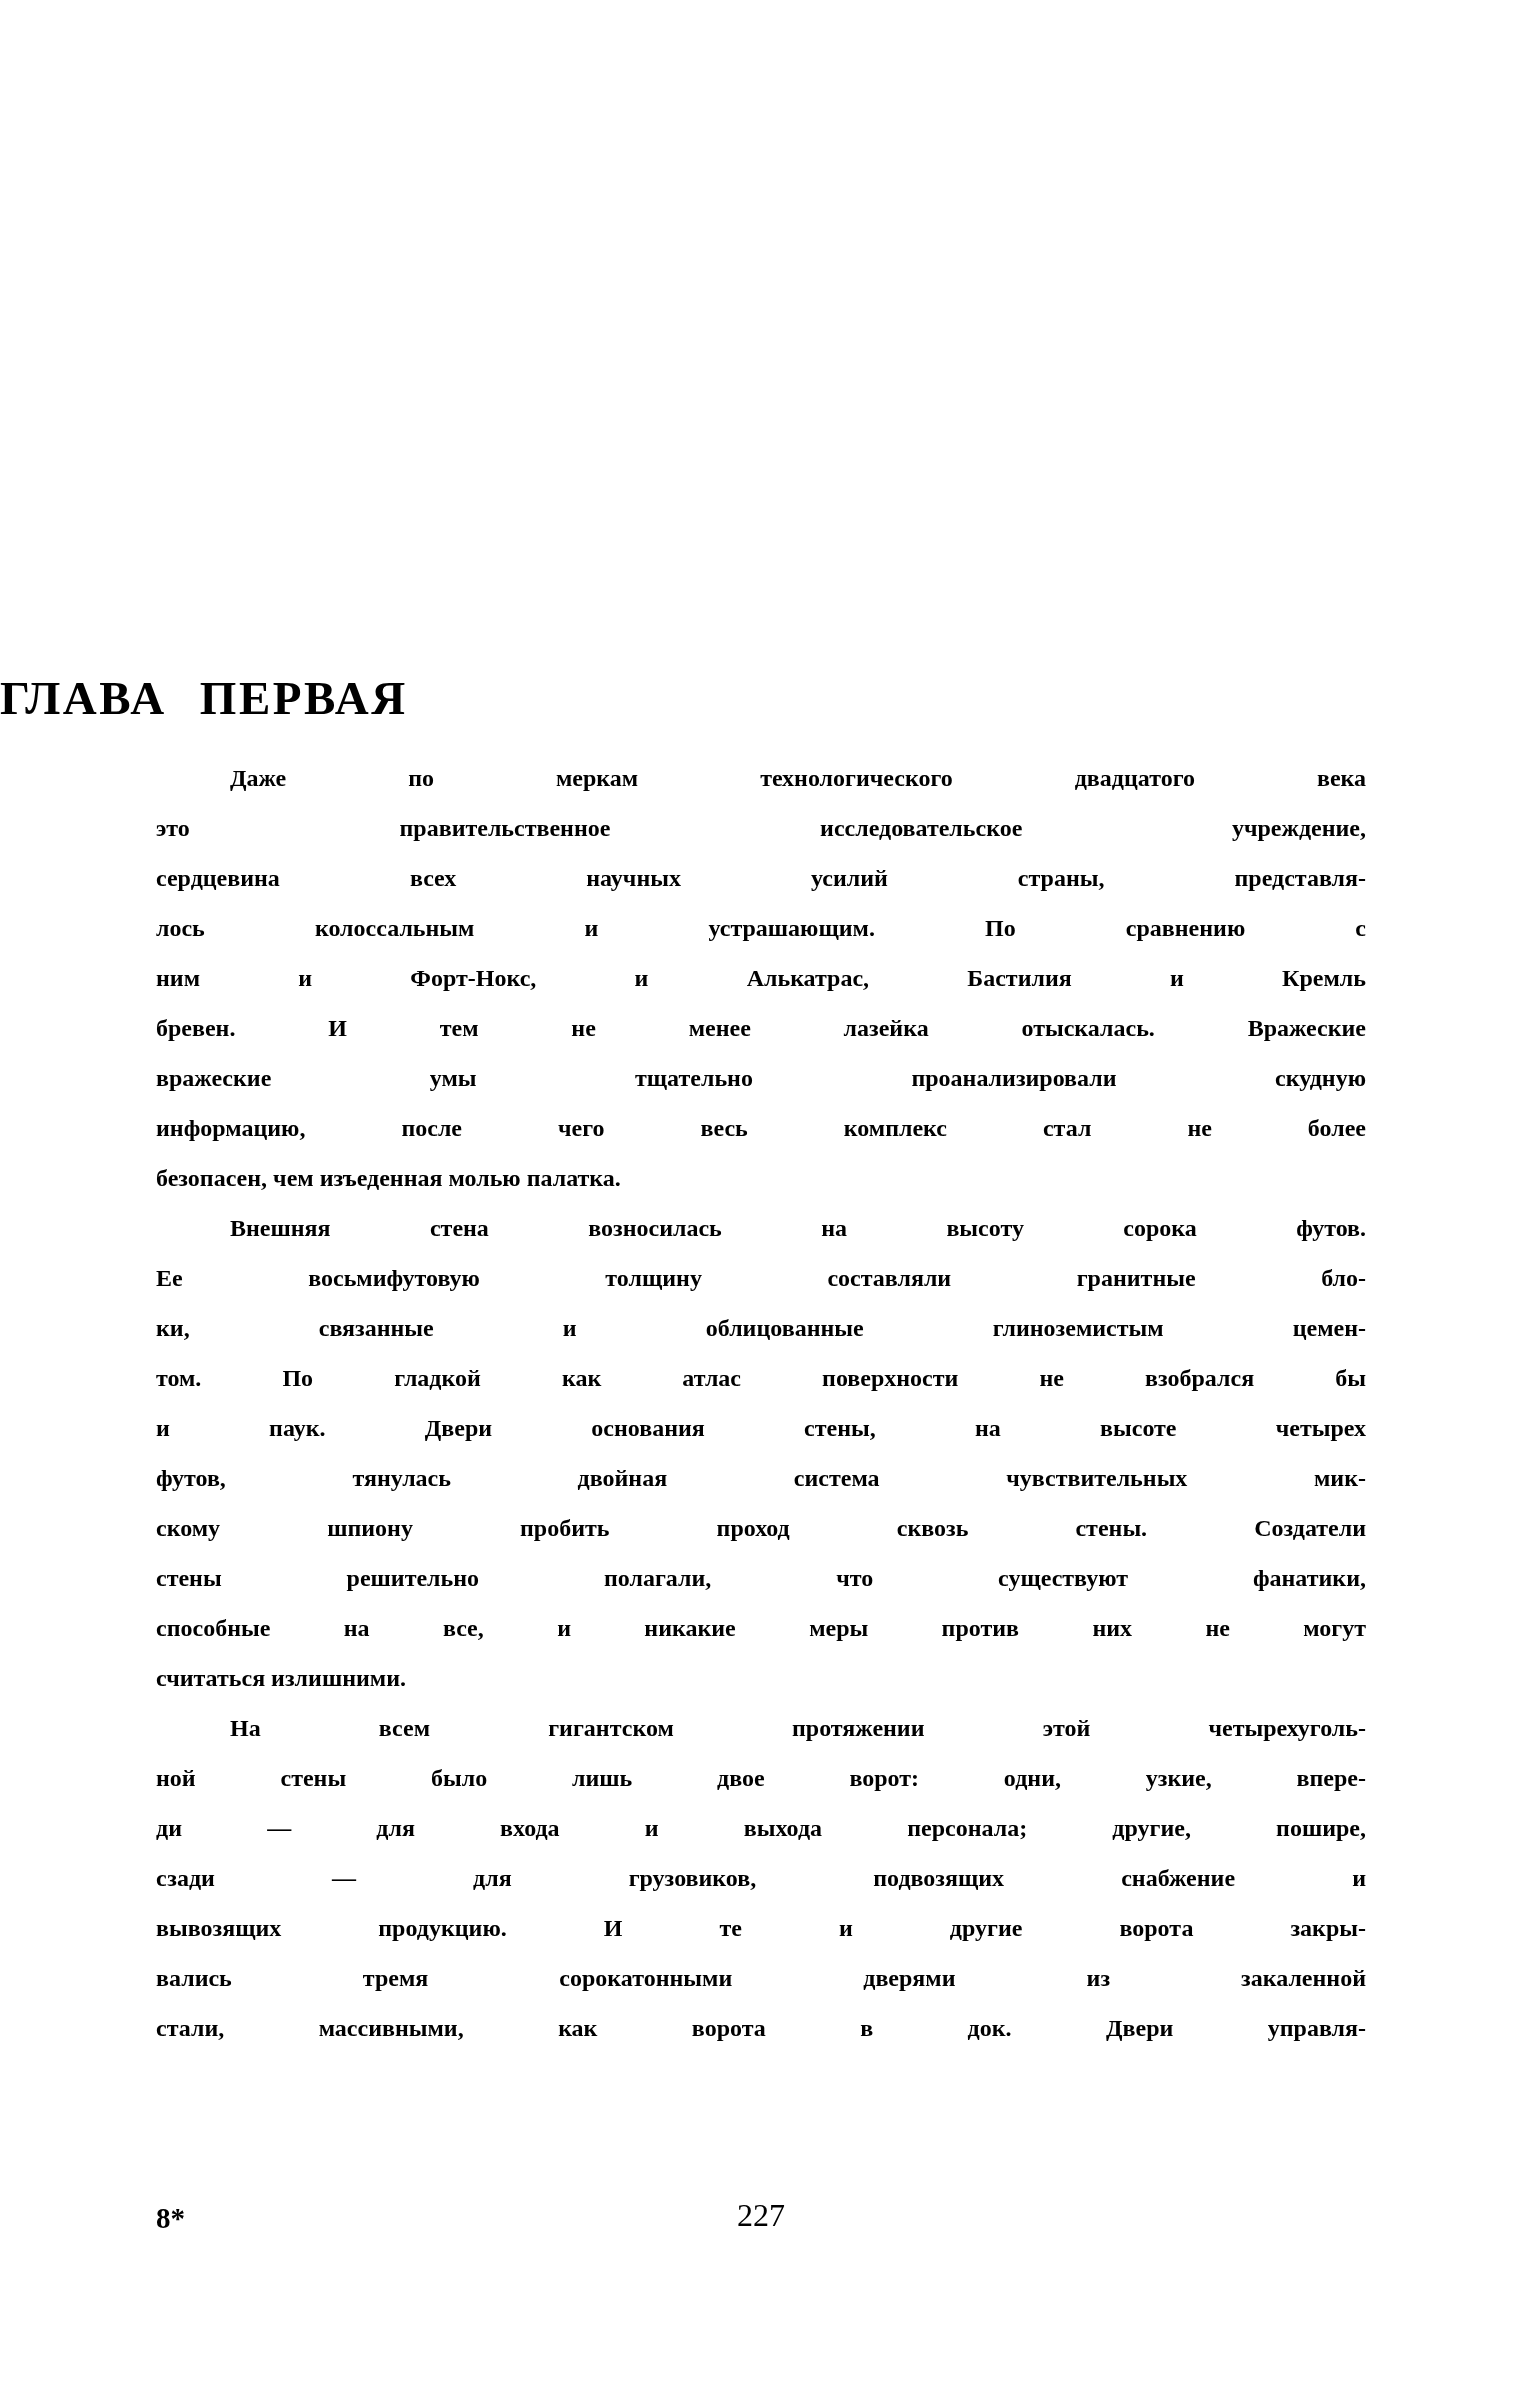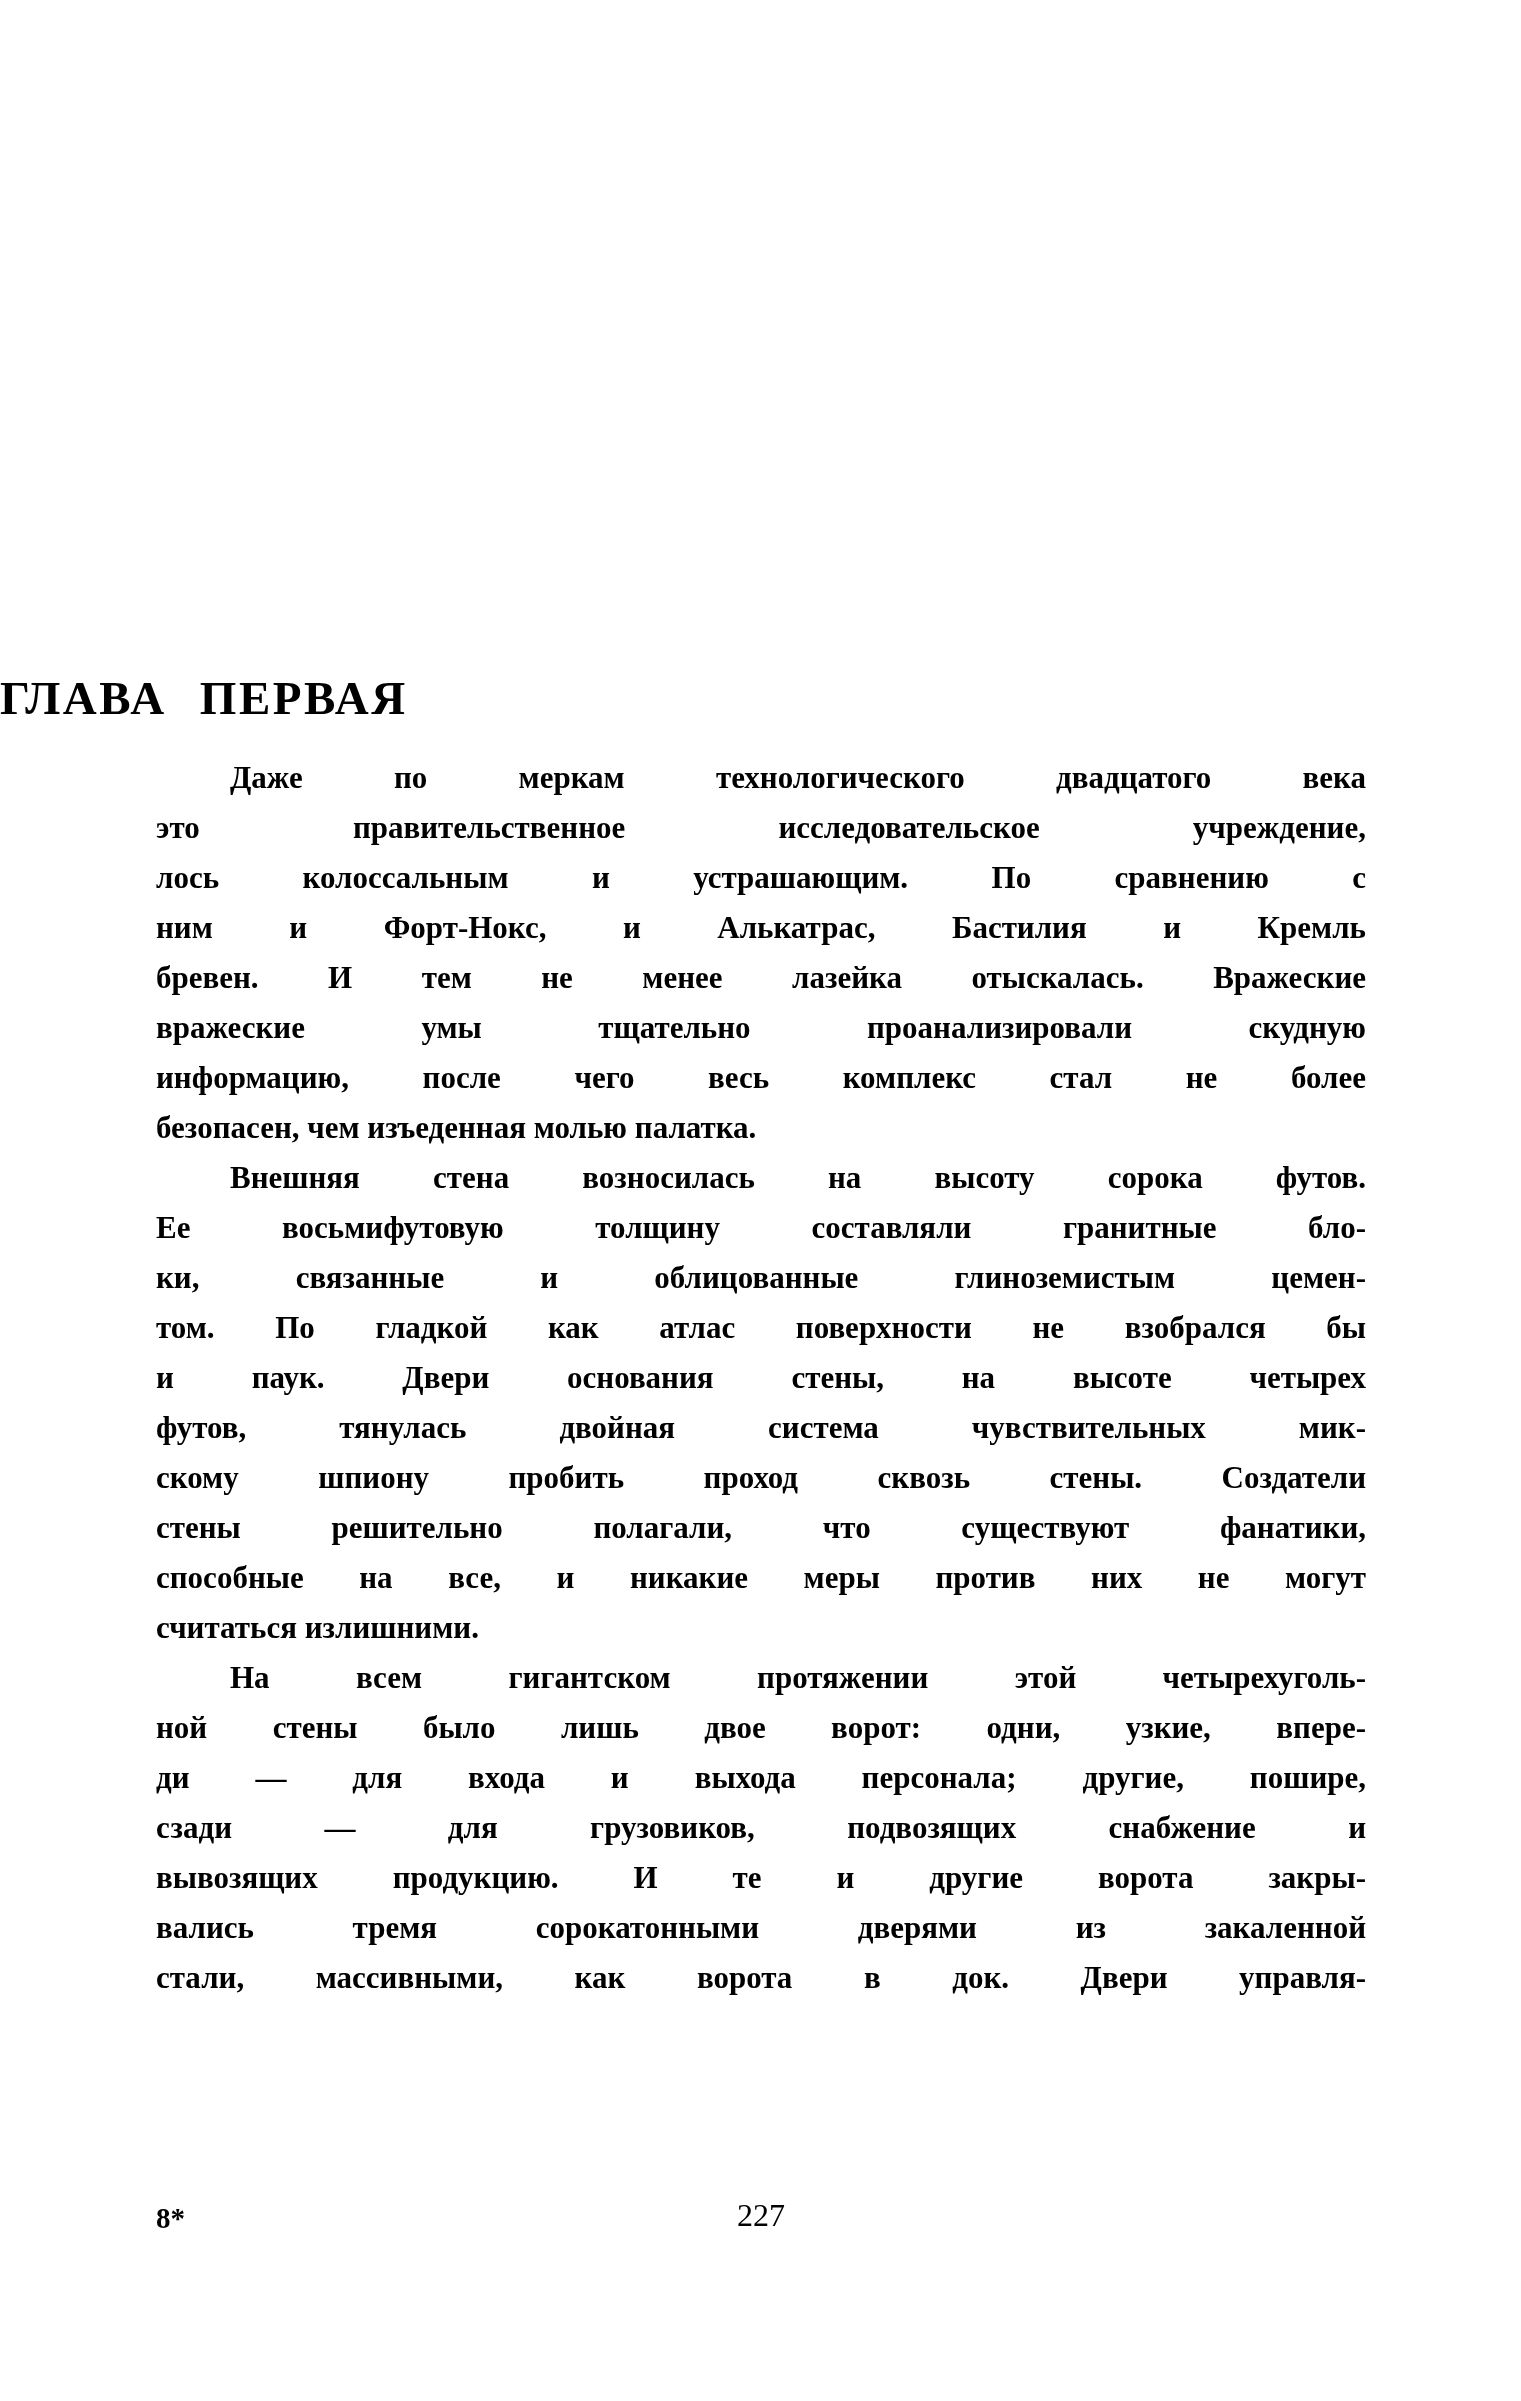--- a/index.html
+++ b/index.html
@@ -34,21 +34,21 @@
   }
   .textblock {
     position: absolute;
     top: 753px;
     left: 156px;
     width: 1210px;
   }
   .line {
     height: 50px;
     line-height: 50px;
-    font-size: 31px;
+    font-size: 24px;
     font-weight: bold;
     white-space: normal;
     text-align: justify;
     text-align-last: justify;
     -moz-text-align-last: justify;
   }
   .line.indent {
     padding-left: 74px;
   }
   .line.end {
@@ -84,20 +84,21 @@
 </head>
 <body>
 
 <div class="page">
 
   <h1 class="chapter-heading">ГЛАВА ПЕРВАЯ</h1>
 
   <div class="textblock">
     <div class="line indent">Даже по меркам технологического двадцатого века</div>
     <div class="line">это правительственное исследовательское учреждение,</div>
+    <div class="line">сердцевина всех научных усилий страны, представля-</div>
     <div class="line">лось колоссальным и устрашающим. По сравнению с</div>
     <div class="line">ним и Форт-Нокс, и Алькатрас, Бастилия и Кремль</div>
     <div class="line">бревен. И тем не менее лазейка отыскалась. Вражеские</div>
     <div class="line">вражеские умы тщательно проанализировали скудную</div>
     <div class="line">информацию, после чего весь комплекс стал не более</div>
     <div class="line end">безопасен, чем изъеденная молью палатка.</div>
 
     <div class="line indent">Внешняя стена возносилась на высоту сорока футов.</div>
     <div class="line">Ее восьмифутовую толщину составляли гранитные бло-</div>
     <div class="line">ки, связанные и облицованные глиноземистым цемен-</div>

